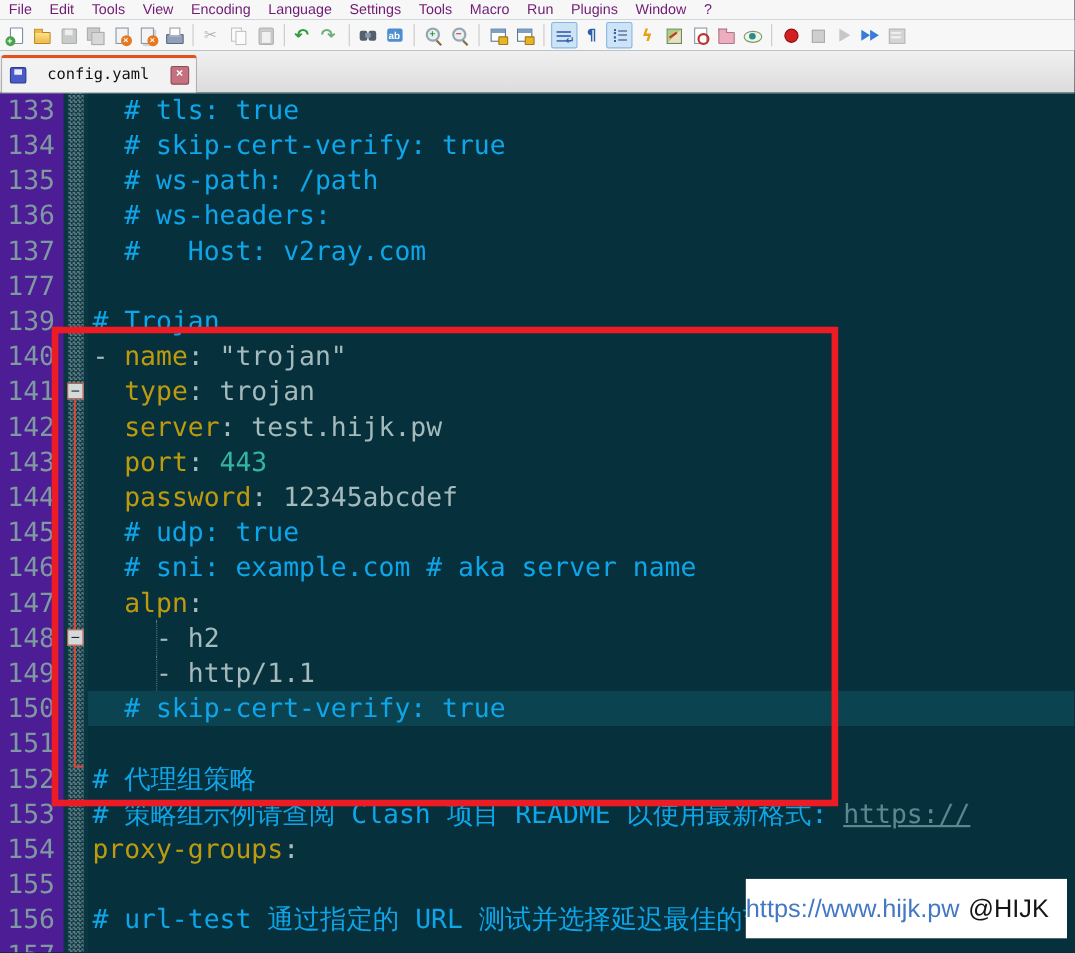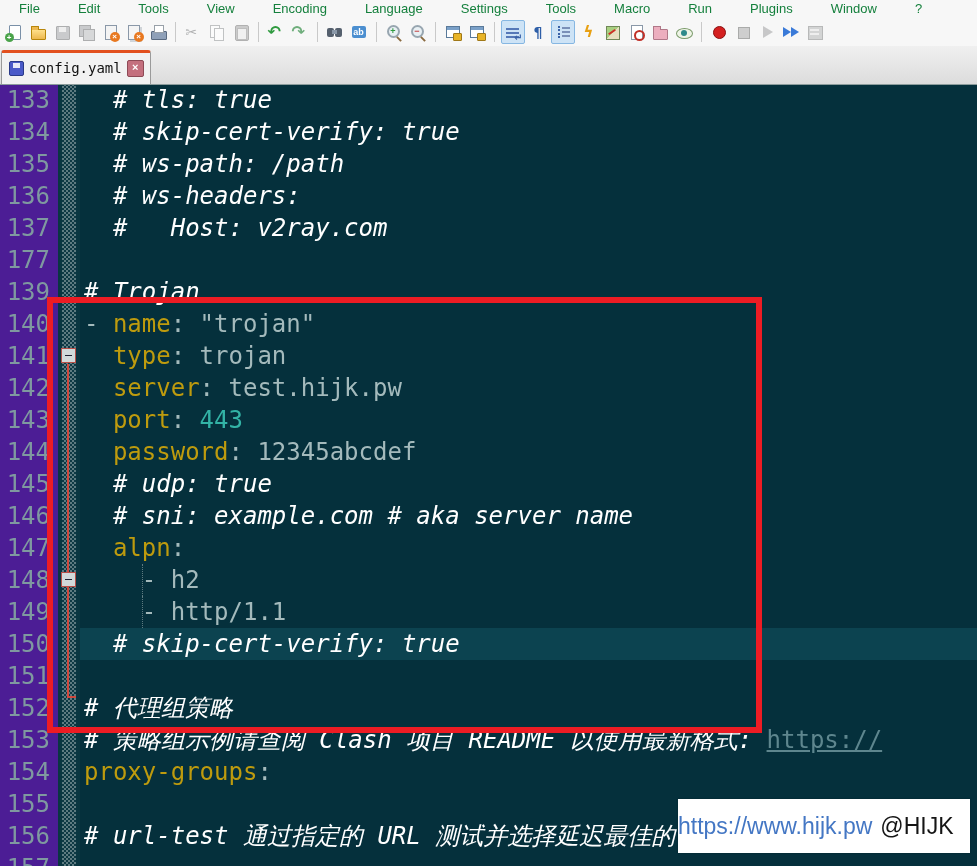--- a/index.html
+++ b/index.html
@@ -2,21 +2,21 @@
 <html><head>
 <meta charset="utf-8">
 <style>
   html,body{margin:0;padding:0}
   body{width:977px;height:866px;position:relative;overflow:hidden;background:#05303C;
        font-family:"Liberation Sans",sans-serif;-webkit-font-smoothing:antialiased}
 
   
   .menubar{position:absolute;left:0;top:0;width:977px;height:18px;background:#f7f7f7;
            display:flex;align-items:center;z-index:3}
-  .mi{font-size:13px;color:#15803d;padding:0 19px;line-height:18px;cursor:default}
+  .mi{font-size:13px;color:#701a75;padding:0 8px;line-height:18px;cursor:default}
 
   
   .toolbar{position:absolute;left:0;top:18px;width:977px;height:28px;background:#f7f7f7;
            display:flex;align-items:center;padding-left:2px;z-index:3}
   .tsep{width:1px;height:20px;background:#c9c9c9;margin:0 5px}
   .tbi{width:22px;height:22px;display:flex;align-items:center;justify-content:center;
        border-radius:2px;position:relative;margin:0 1px;flex:0 0 auto}
   .tbi.active{background:#cde3f6;border:1px solid #86b7e2}
   .tbi.disabled{opacity:.55;filter:grayscale(.8)}
   .ic{position:relative;width:17px;height:17px;display:block}
@@ -67,21 +67,21 @@
   .ic-macro-play::before{content:'';position:absolute;left:4px;top:2px;border-left:10px solid #9aa2aa;border-top:6px solid transparent;border-bottom:6px solid transparent}
   .ic-macro-run-multiple::before{content:'';position:absolute;left:0;top:3px;border-left:8px solid #3a7ad8;border-top:5px solid transparent;border-bottom:5px solid transparent}
   .ic-macro-run-multiple::after{content:'';position:absolute;left:8px;top:3px;border-left:8px solid #3a7ad8;border-top:5px solid transparent;border-bottom:5px solid transparent}
   .ic-macro-save::before{content:'';position:absolute;left:1px;top:2px;width:13px;height:12px;background:#b4b8bc;border:1px solid #80888c}
   .ic-macro-save::after{content:'';position:absolute;left:3px;top:5px;width:9px;height:6px;background:repeating-linear-gradient(#e8e8e8 0 2px,transparent 2px 4px)}
 
   
   .tabbar{position:absolute;left:0;top:46px;width:977px;height:38px;
           background:linear-gradient(#f0f0f0,#dcdcdc);border-bottom:1px solid #8c9c9c;
           display:flex;align-items:flex-end;z-index:3}
-  .tab{height:31px;display:flex;align-items:center;gap:5px;padding:0 6px 0 7px;
+  .tab{height:31px;display:flex;align-items:center;gap:19px;padding:0 6px 0 7px;
        background:#f2f2f2;border:1px solid #9a9a9a;border-bottom:none;
        border-top:3px solid #e2501e;border-radius:3px 3px 0 0;margin-left:1px}
   .tab-save{position:relative;width:15px;height:15px;flex:0 0 auto}
   .tab-save::before{content:'';position:absolute;inset:0;background:#4a5ac8;border:1px solid #2a3a88;border-radius:2px}
   .tab-save::after{content:'';position:absolute;left:4px;top:2px;width:7px;height:5px;background:#e8eaf8}
   .tab-label{font:14px/15px "DejaVu Sans Mono",monospace;color:#111}
   .tab-close{width:15px;height:15px;background:#c4707e;border:1px solid #8e4a56;border-radius:2px;
              color:#fff;font:bold 11px/13px "Liberation Sans",sans-serif;text-align:center;cursor:default}
 
   
@@ -91,21 +91,21 @@
   .mstrip{position:absolute;left:58px;top:0;bottom:0;width:22px;background:#0a3641;z-index:1}
   .mstrip::before{content:'';position:absolute;left:4px;top:0;bottom:0;width:14px;
      background:conic-gradient(#5e7b81 25%,#0e3944 0 50%,#5e7b81 0 75%,#0e3944 0) 0 0/4px 4px}
   .foldbox{position:absolute;left:3px;width:13px;height:13px;background:#d2dada;border:1px solid #b85048;z-index:2}
   .foldbox::before{content:'';position:absolute;left:3px;top:6px;width:7px;height:1px;background:#223}
   .foldline{position:absolute;left:9px;width:2px;background:#d2493e;z-index:2}
   .foldfoot{position:absolute;left:9px;width:9px;height:2px;background:#d2493e;z-index:2}
   .codearea{position:absolute;left:80px;top:0;right:0;bottom:0;overflow:hidden;z-index:1}
   .cl{position:relative;height:32px;white-space:pre;font:24px/32px "DejaVu Sans Mono",monospace;padding-left:4px}
   .cl.hl{background:#0C4350}
-  .seg-com{color:#ffffff;font-style:italic}
+  .seg-com{color:#0ea5e9;}
   .seg-key{color:#be9b0e}
   .seg-val{color:#a4babc}
   .seg-num{color:#33b3a6}
   .seg-lnk{color:#5e868e;text-decoration:underline}
   .iguide{position:absolute;left:calc(4px + 4ch);top:0;bottom:0;border-left:1px dotted #5e7b81}
 
   
   .redrect{position:absolute;left:47px;top:297px;width:703px;height:424px;
            border:6px solid #ED1C24;z-index:5;pointer-events:none}
   .watermark{position:absolute;right:7px;bottom:13px;width:292px;height:54px;background:#fff;

